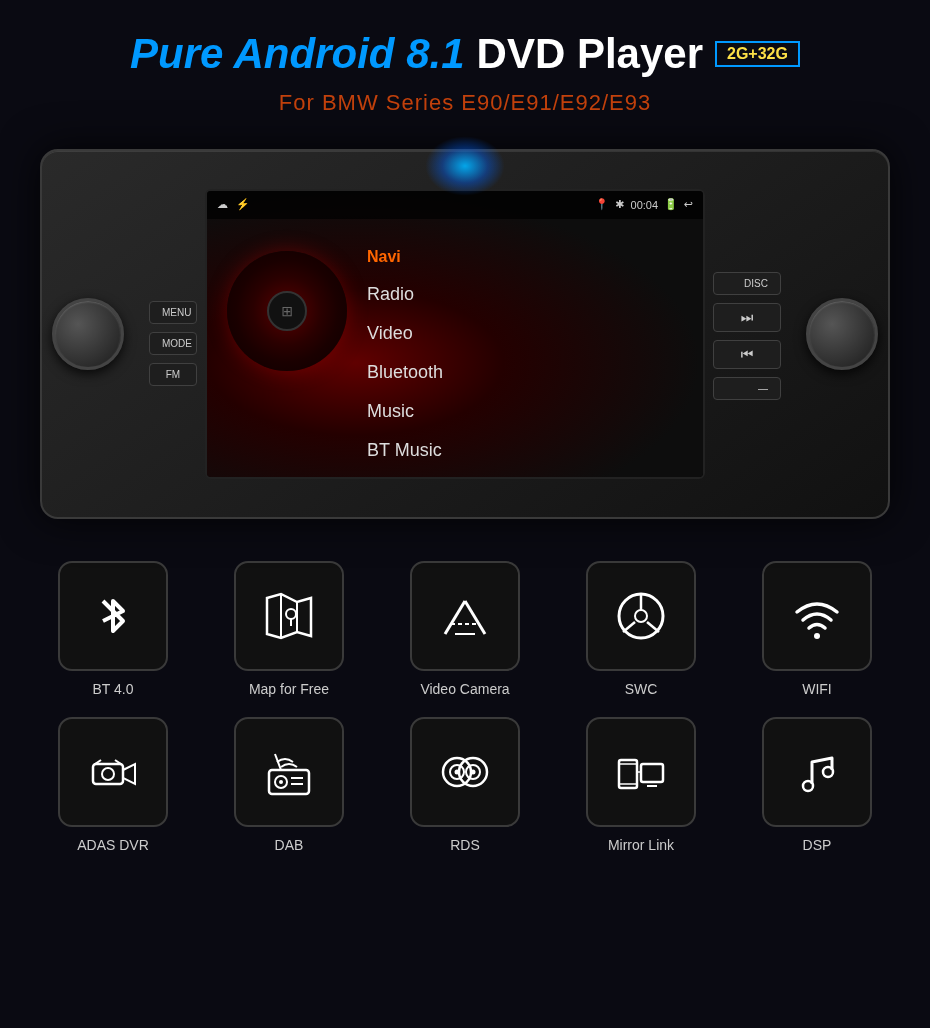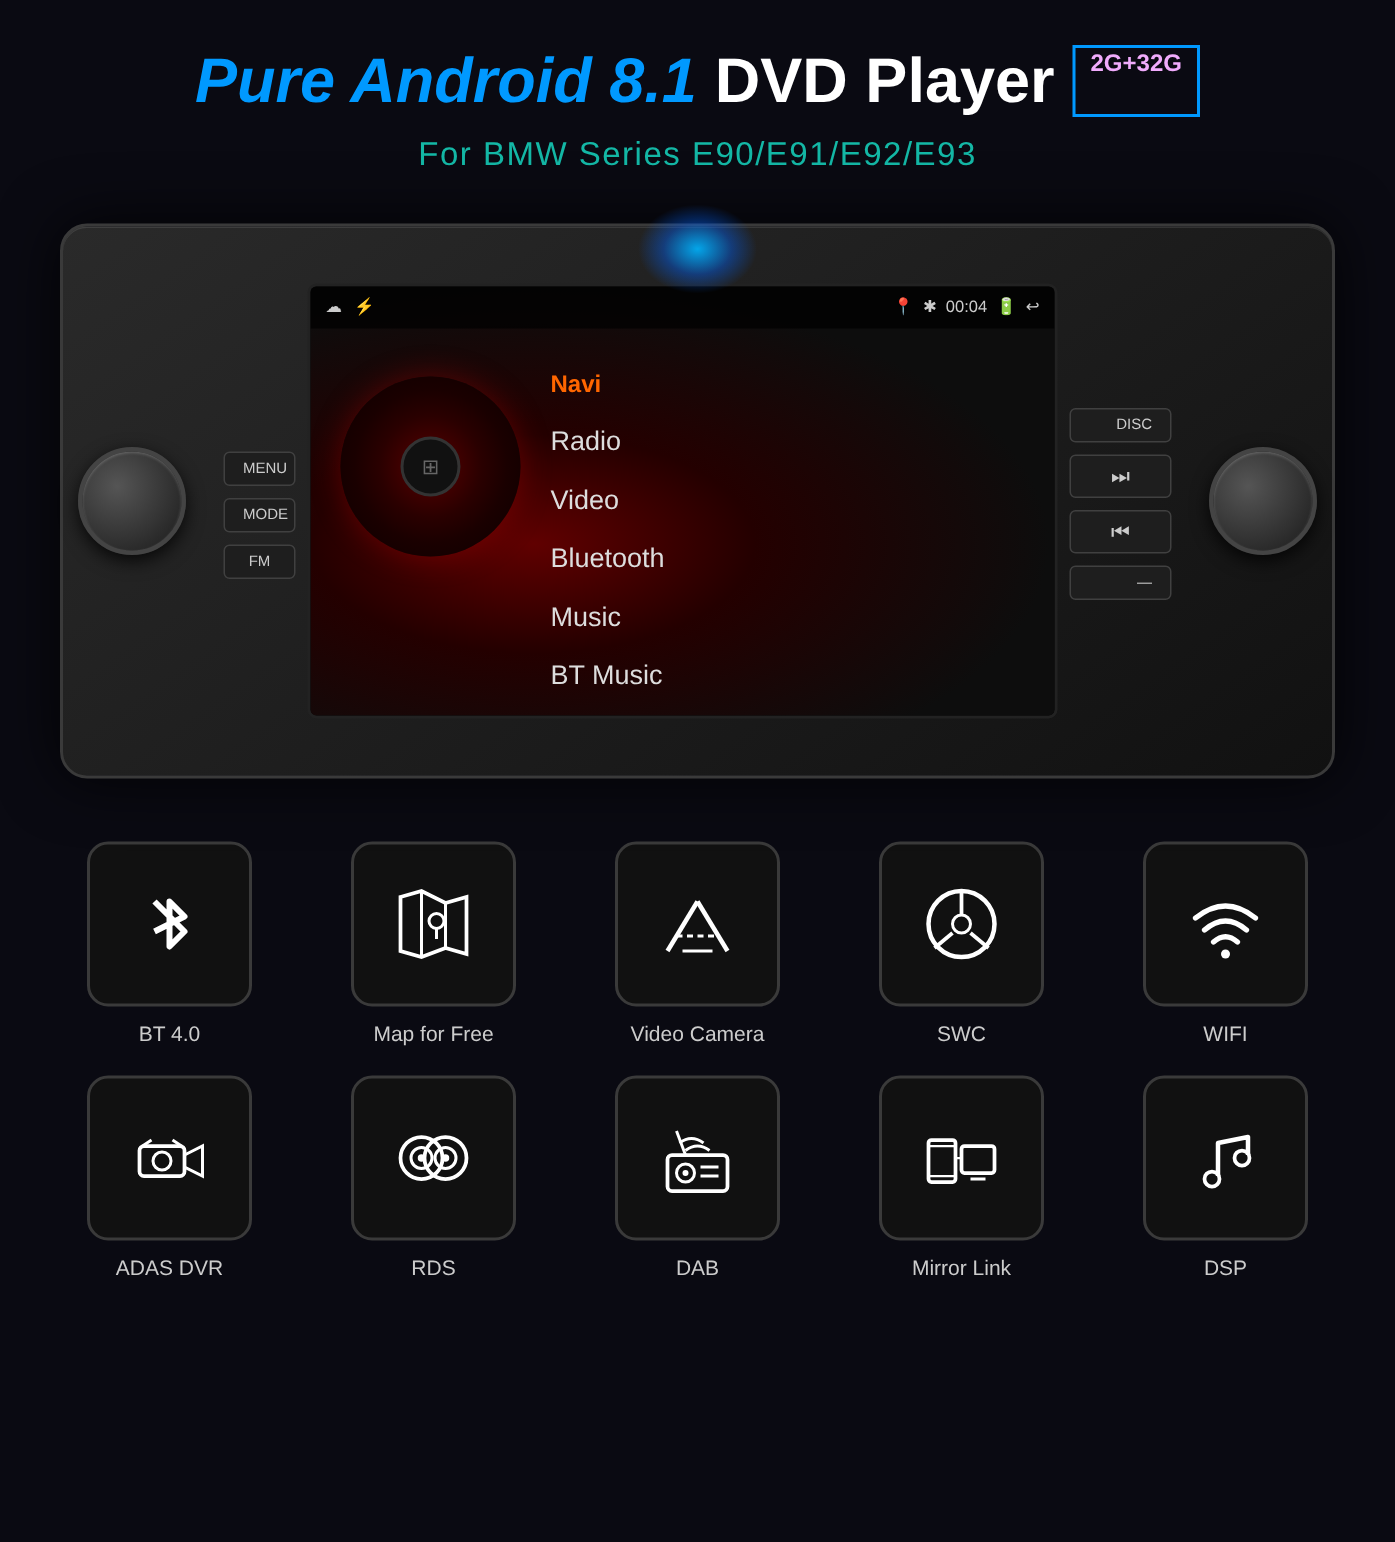--- a/index.html
+++ b/index.html
@@ -15,40 +15,41 @@
     
     .header {
       text-align: center;
       padding: 30px 20px 10px;
     }
     .title-line1 {
       font-size: 42px;
       font-weight: bold;
       color: #0099ff;
       display: inline-flex;
+      align-items: center;
       gap: 12px;
     }
     .title-android {
       color: #0099ff;
       font-style: italic;
     }
     .title-dvd {
       color: #ffffff;
     }
     .badge-2g32g {
       font-size: 16px;
-      color: #f0abfc;
+      color: #fde047;
       border: 2px solid #0099ff;
       border-radius: 0;
       padding: 2px 10px;
       font-weight: bold;
       vertical-align: middle;
     }
     .subtitle {
-      color: #14b8a6;
+      color: #c2410c;
       font-size: 22px;
       margin-top: 12px;
       letter-spacing: 1px;
     }
 
     
     .device-section {
       display: flex;
       justify-content: center;
       align-items: center;
@@ -442,53 +443,53 @@
           <line x1="18" y1="18" x2="12" y2="22" stroke="white" stroke-width="2"></line>
           <line x1="32" y1="18" x2="38" y2="22" stroke="white" stroke-width="2"></line>
         </svg>
       </div>
       <span class="feature-label">ADAS DVR</span>
     </div>
 
     <div class="feature-item">
       <div class="feature-box">
         <svg class="feat-svg" viewBox="0 0 60 60">
+
+          <rect x="10" y="28" width="40" height="24" rx="3" stroke="white" stroke-width="2.5" fill="none"></rect>
+          <circle cx="22" cy="40" r="6" stroke="white" stroke-width="2" fill="none"></circle>
+          <circle cx="22" cy="40" r="2" fill="white"></circle>
+          <line x1="32" y1="36" x2="44" y2="36" stroke="white" stroke-width="2"></line>
+          <line x1="32" y1="42" x2="44" y2="42" stroke="white" stroke-width="2"></line>
+
+          <line x1="22" y1="28" x2="16" y2="12" stroke="white" stroke-width="2"></line>
+          <path d="M18,20 Q26,14 34,20" stroke="white" stroke-width="2" fill="none"></path>
+          <path d="M22,25 Q30,19 38,25" stroke="white" stroke-width="2" fill="none"></path>
+        </svg>
+      </div>
+      <span class="feature-label">DAB</span>
+    </div>
+
+    <div class="feature-item">
+      <div class="feature-box">
+        <svg class="feat-svg" viewBox="0 0 60 60">
           <circle cx="22" cy="30" r="14" stroke="white" stroke-width="2.5" fill="none"></circle>
           <circle cx="22" cy="30" r="7" stroke="white" stroke-width="2" fill="none"></circle>
           <circle cx="22" cy="30" r="2.5" fill="white"></circle>
           <circle cx="38" cy="30" r="14" stroke="white" stroke-width="2.5" fill="none"></circle>
           <circle cx="38" cy="30" r="7" stroke="white" stroke-width="2" fill="none"></circle>
           <circle cx="38" cy="30" r="2.5" fill="white"></circle>
         </svg>
       </div>
       <span class="feature-label">RDS</span>
     </div>
 
     <div class="feature-item">
       <div class="feature-box">
         <svg class="feat-svg" viewBox="0 0 60 60">
 
-          <rect x="10" y="28" width="40" height="24" rx="3" stroke="white" stroke-width="2.5" fill="none"></rect>
-          <circle cx="22" cy="40" r="6" stroke="white" stroke-width="2" fill="none"></circle>
-          <circle cx="22" cy="40" r="2" fill="white"></circle>
-          <line x1="32" y1="36" x2="44" y2="36" stroke="white" stroke-width="2"></line>
-          <line x1="32" y1="42" x2="44" y2="42" stroke="white" stroke-width="2"></line>
-
-          <line x1="22" y1="28" x2="16" y2="12" stroke="white" stroke-width="2"></line>
-          <path d="M18,20 Q26,14 34,20" stroke="white" stroke-width="2" fill="none"></path>
-          <path d="M22,25 Q30,19 38,25" stroke="white" stroke-width="2" fill="none"></path>
-        </svg>
-      </div>
-      <span class="feature-label">DAB</span>
-    </div>
-
-    <div class="feature-item">
-      <div class="feature-box">
-        <svg class="feat-svg" viewBox="0 0 60 60">
-
           <rect x="8" y="18" width="18" height="28" rx="2" stroke="white" stroke-width="2.5" fill="none"></rect>
           <line x1="8" y1="22" x2="26" y2="22" stroke="white" stroke-width="1.5"></line>
           <line x1="8" y1="42" x2="26" y2="42" stroke="white" stroke-width="1.5"></line>
 
           <rect x="30" y="22" width="22" height="18" rx="2" stroke="white" stroke-width="2.5" fill="none"></rect>
           <line x1="36" y1="44" x2="46" y2="44" stroke="white" stroke-width="2"></line>
 
           <line x1="26" y1="30" x2="30" y2="30" stroke="white" stroke-width="1.5"></line>
         </svg>
       </div>

